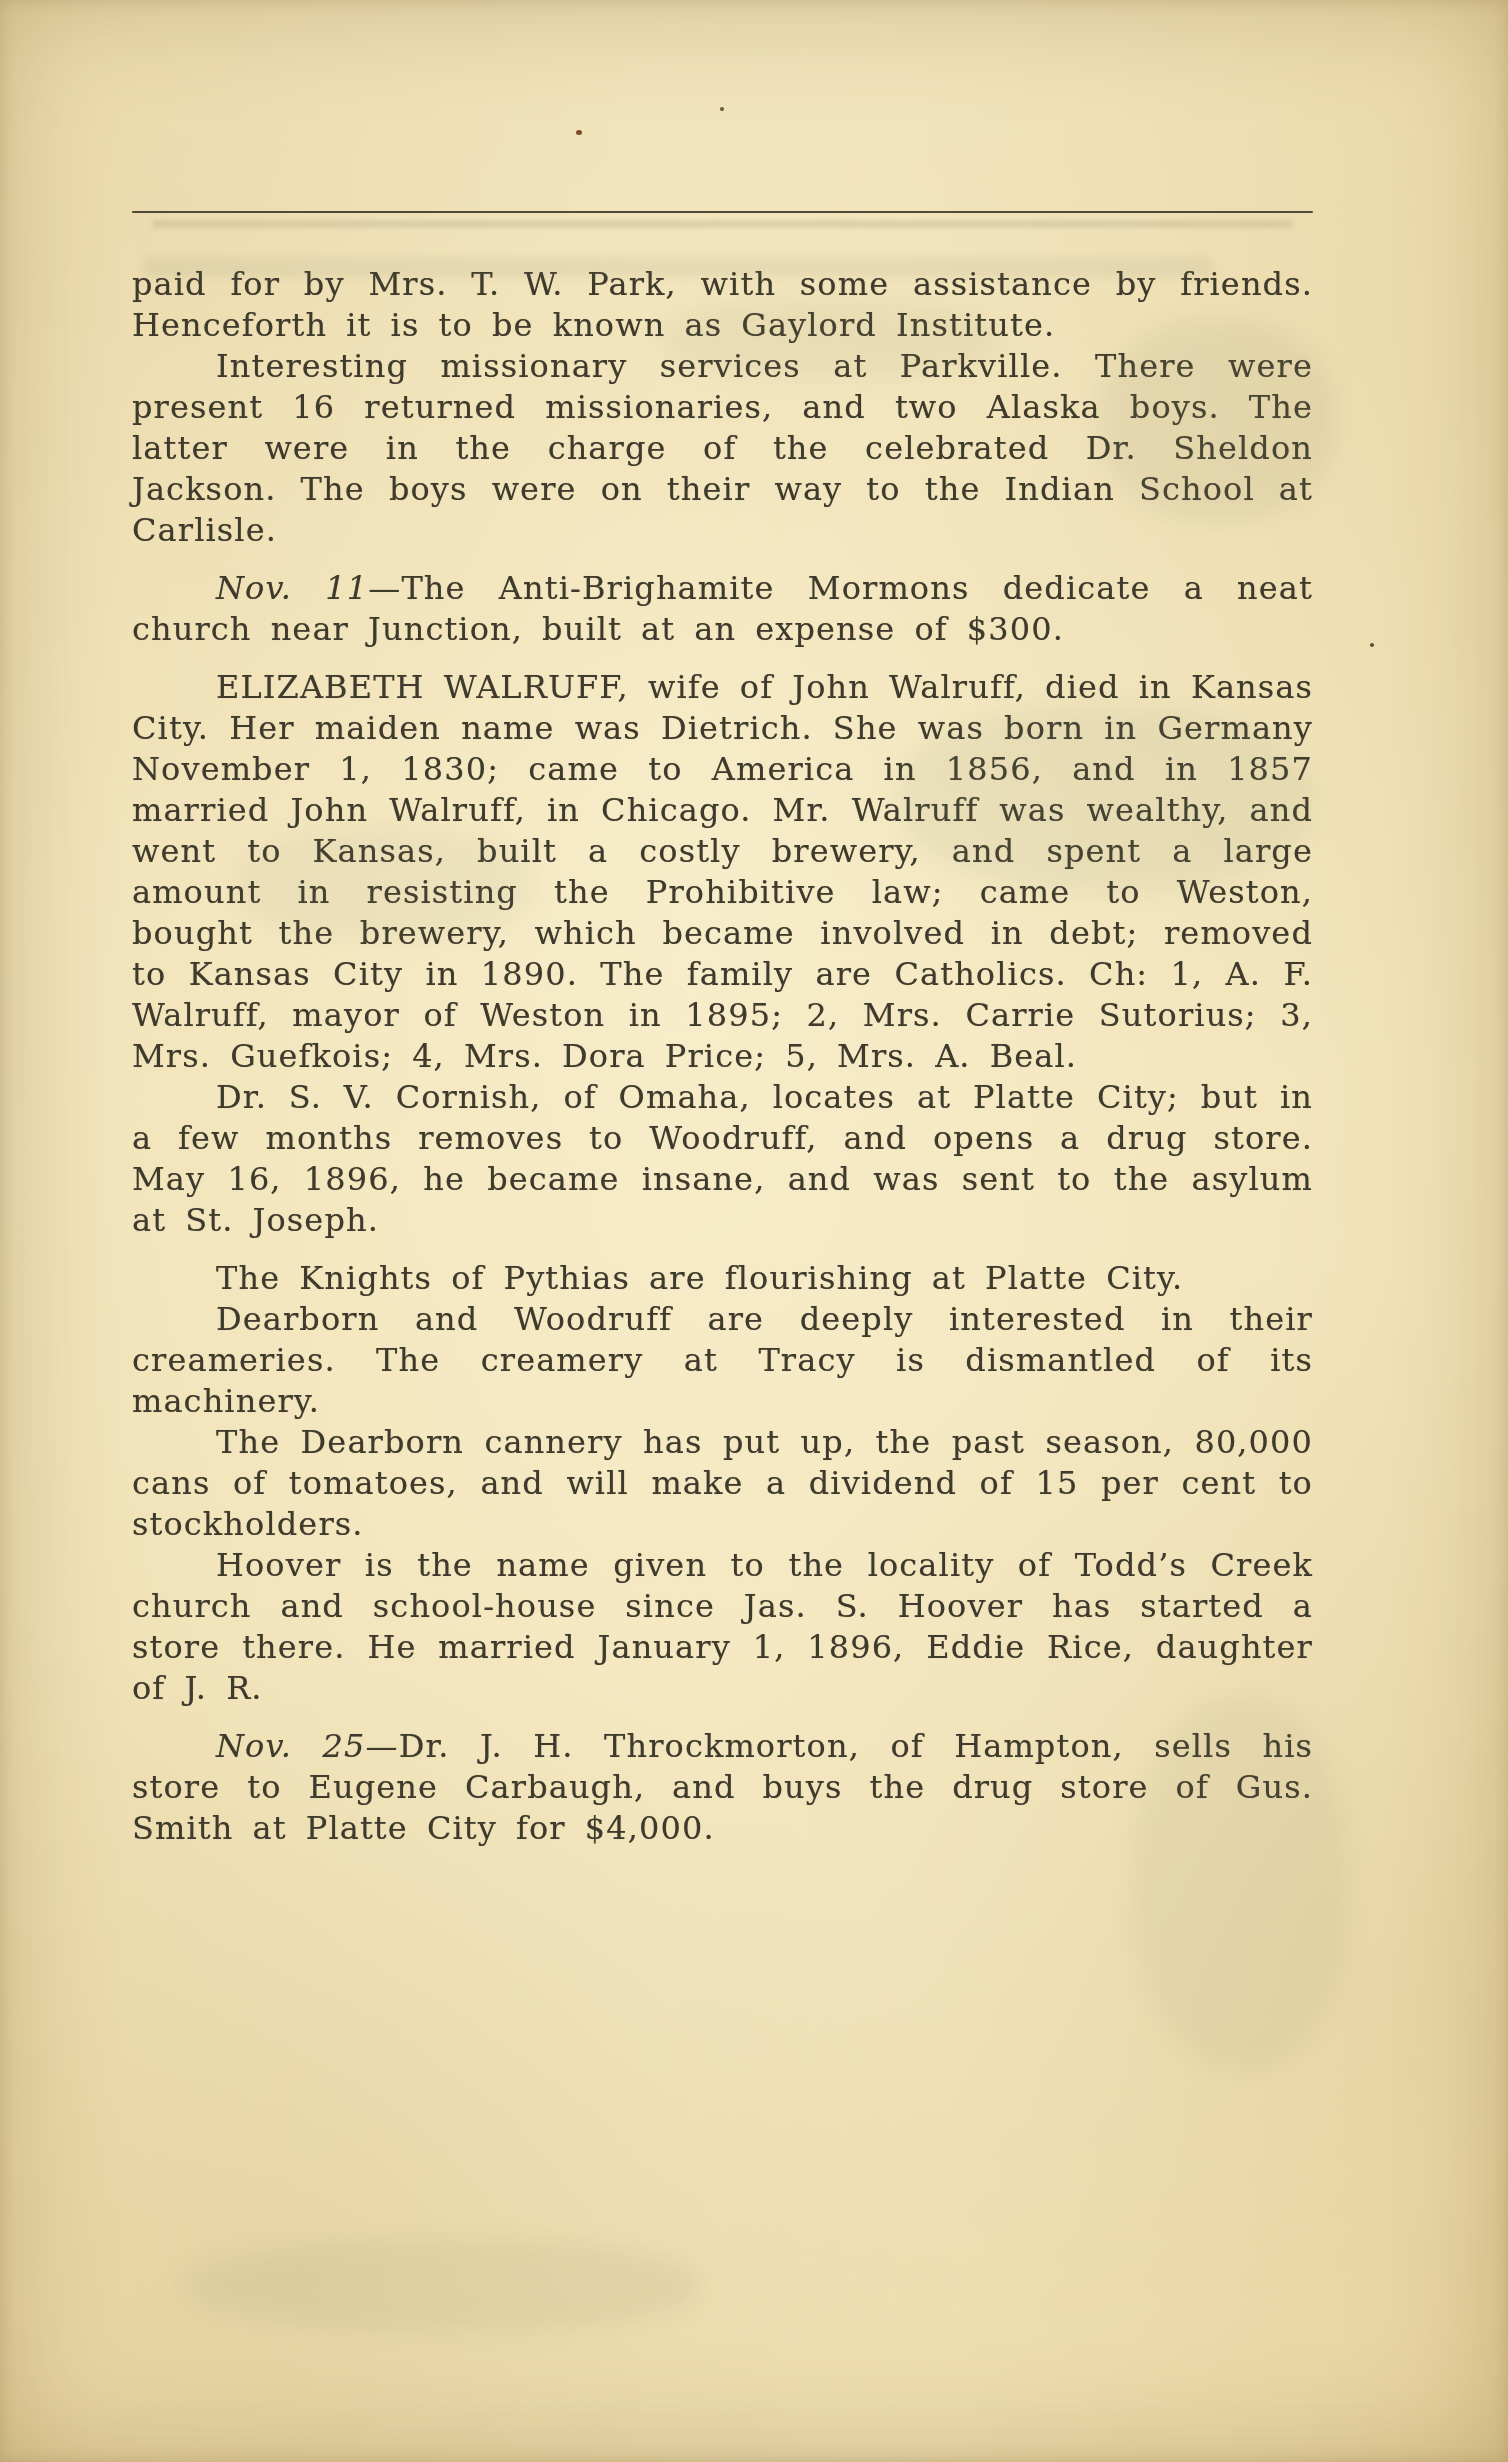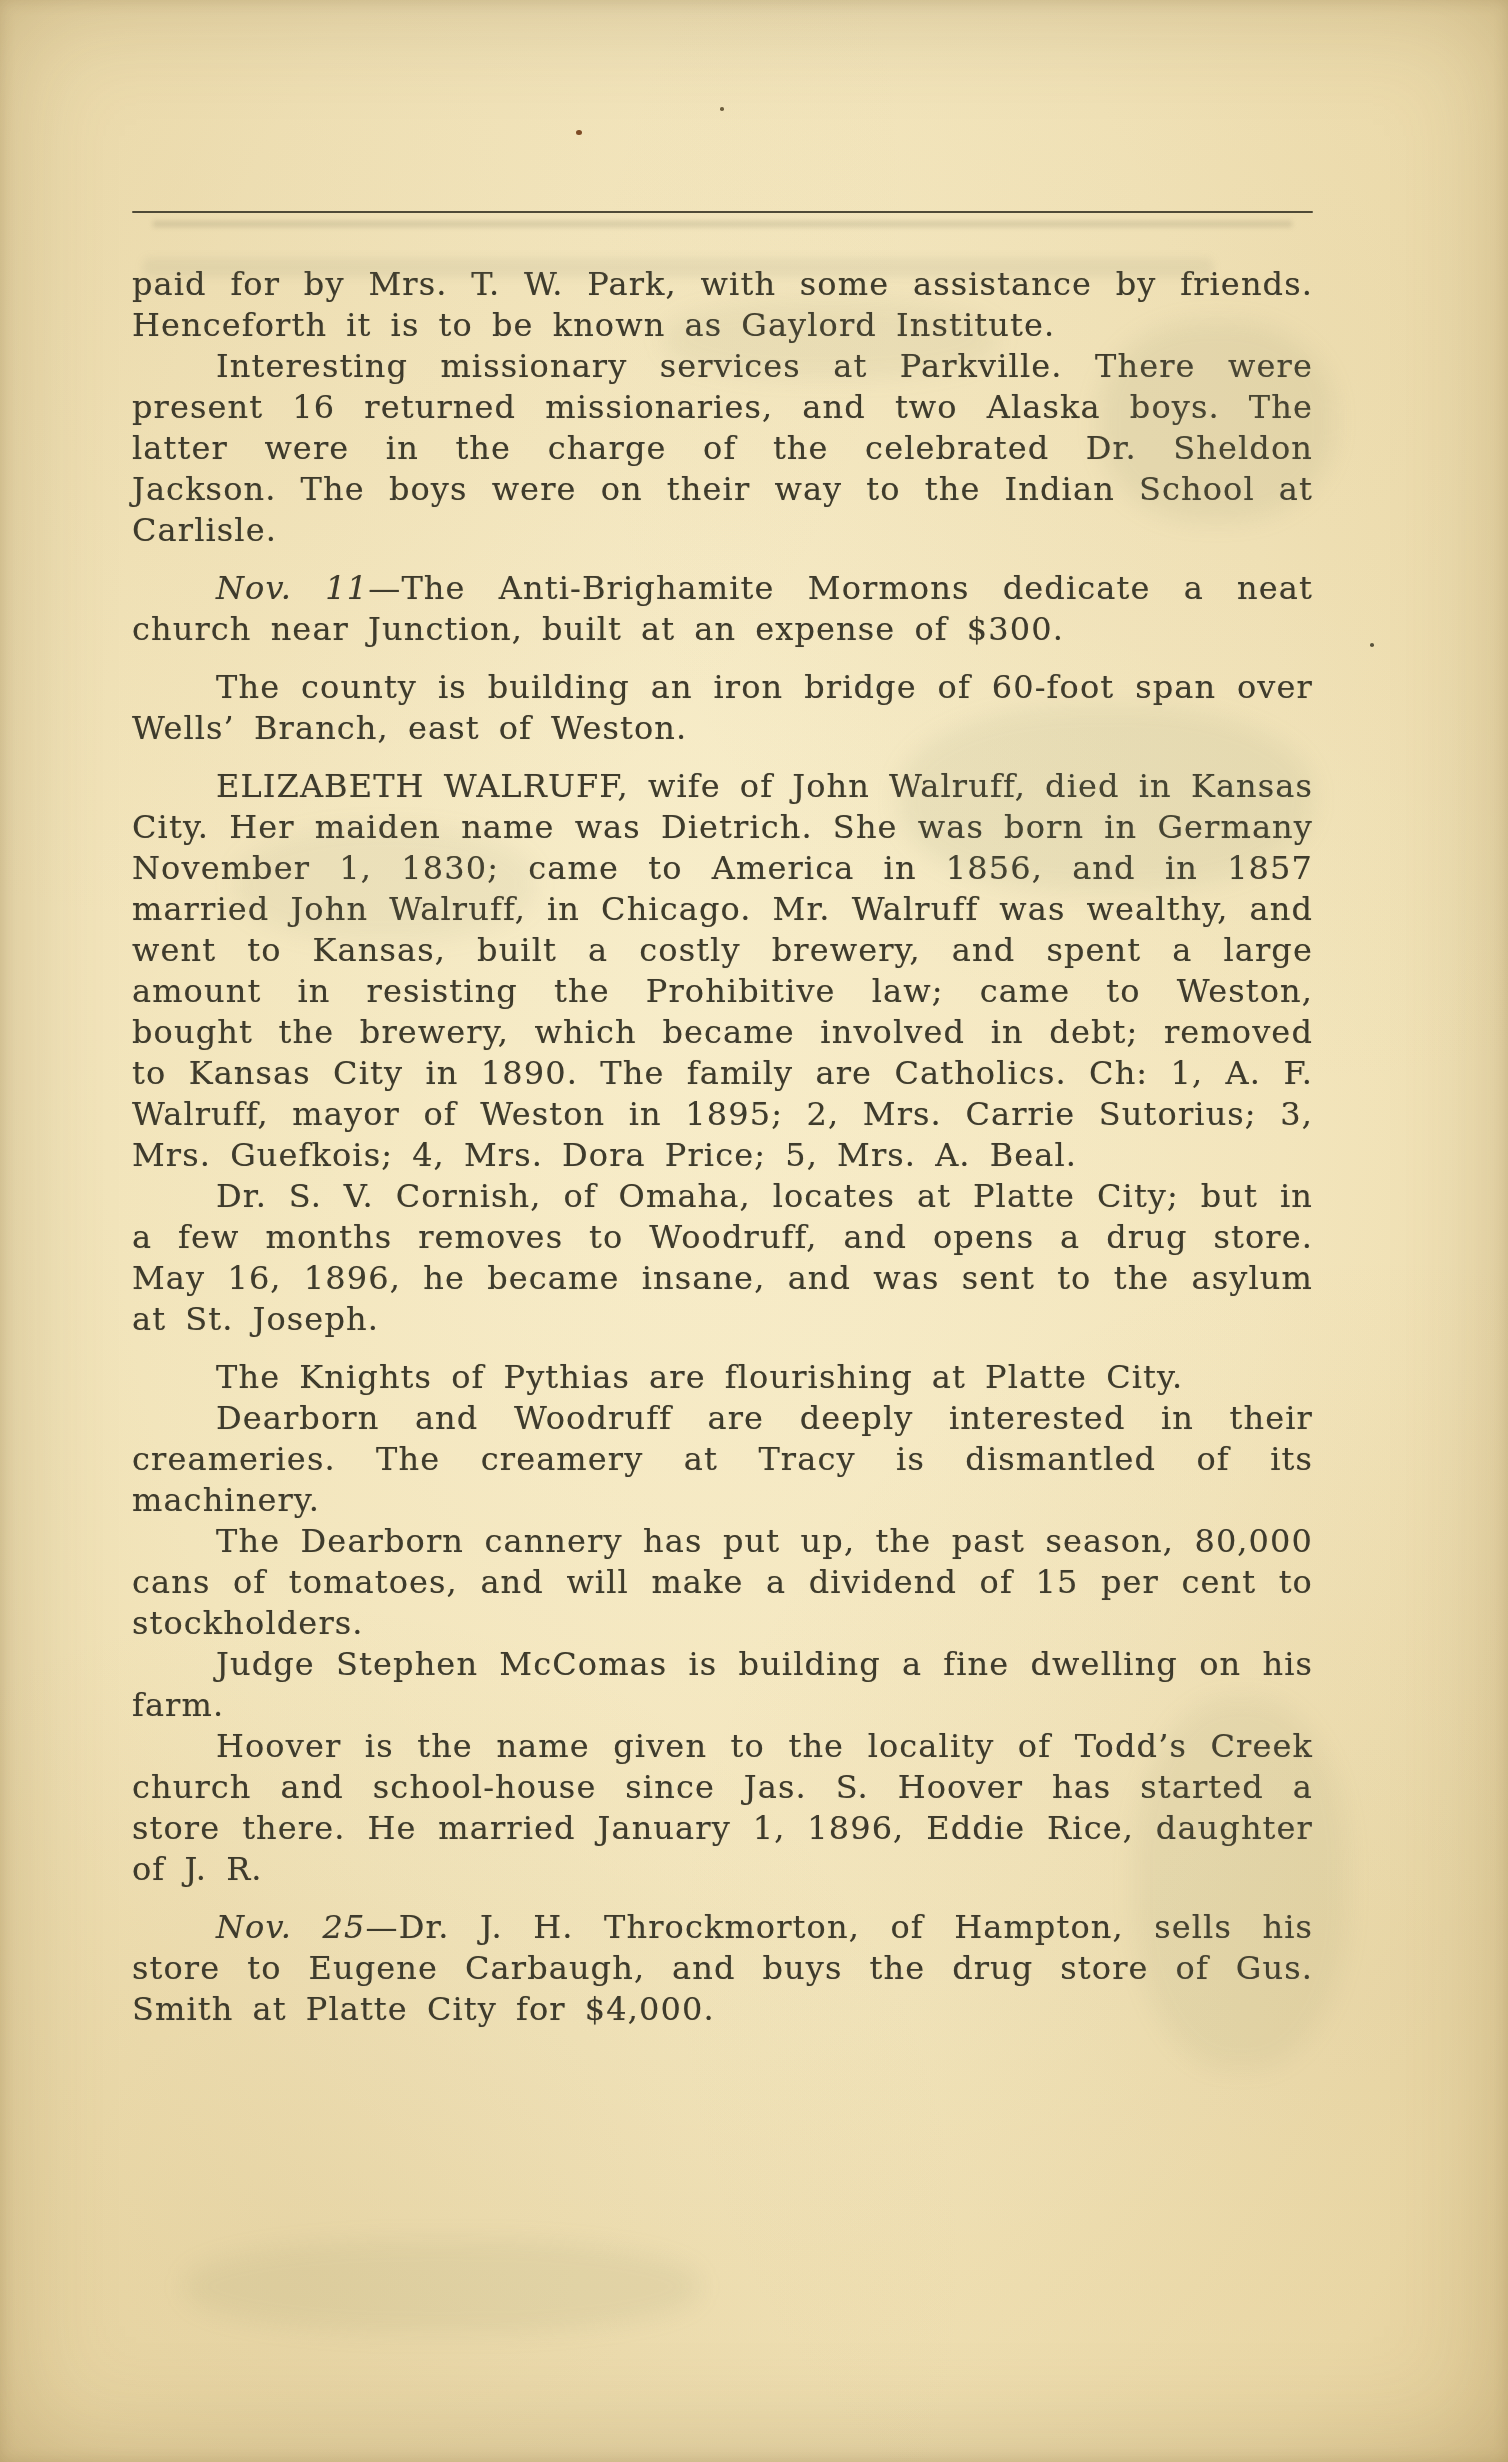--- a/index.html
+++ b/index.html
@@ -68,27 +68,25 @@
 <div class="scan">
   <div class="page">
 
 
     <div class="rule"></div>
 
     <main class="body">
         <p class="para continuation"><span>paid for by Mrs. T. W. Park, with some assistance by friends. Henceforth it is to be known as Gaylord Institute.</span></p>
         <p class="para indent"><span>Interesting missionary services at Parkville. There were present 16 returned missionaries, and two Alaska boys. The latter were in the charge of the celebrated Dr. Sheldon Jackson. The boys were on their way to the Indian School at Carlisle.</span></p>
         <p class="para entry gap"><i class="date">Nov. 11</i><span>—The Anti-Brighamite Mormons dedicate a neat church near Junction, built at an expense of $300.</span></p>
-        <p class="para indent gap"><span>The county is building an iron bridge of 60-foot span over Wells’ Branch, east of Weston.</span></p>
         <p class="para indent gap"><span>ELIZABETH WALRUFF, wife of John Walruff, died in Kansas City. Her maiden name was Dietrich. She was born in Germany November 1, 1830; came to America in 1856, and in 1857 married John Walruff, in Chicago. Mr. Walruff was wealthy, and went to Kansas, built a costly brewery, and spent a large amount in resisting the Prohibitive law; came to Weston, bought the brewery, which became involved in debt; removed to Kansas City in 1890. The family are Catholics. Ch: 1, A. F. Walruff, mayor of Weston in 1895; 2, Mrs. Carrie Sutorius; 3, Mrs. Guefkois; 4, Mrs. Dora Price; 5, Mrs. A. Beal.</span></p>
         <p class="para indent"><span>Dr. S. V. Cornish, of Omaha, locates at Platte City; but in a few months removes to Woodruff, and opens a drug store. May 16, 1896, he became insane, and was sent to the asylum at St. Joseph.</span></p>
         <p class="para indent gap"><span>The Knights of Pythias are flourishing at Platte City.</span></p>
         <p class="para indent"><span>Dearborn and Woodruff are deeply interested in their creameries. The creamery at Tracy is dismantled of its machinery.</span></p>
         <p class="para indent"><span>The Dearborn cannery has put up, the past season, 80,000 cans of tomatoes, and will make a dividend of 15 per cent to stockholders.</span></p>
-        <p class="para indent"><span>Judge Stephen McComas is building a fine dwelling on his farm.</span></p>
         <p class="para indent"><span>Hoover is the name given to the locality of Todd’s Creek church and school-house since Jas. S. Hoover has started a store there. He married January 1, 1896, Eddie Rice, daughter of J. R.</span></p>
         <p class="para entry gap"><i class="date">Nov. 25</i><span>—Dr. J. H. Throckmorton, of Hampton, sells his store to Eugene Carbaugh, and buys the drug store of Gus. Smith at Platte City for $4,000.</span></p>
       </main>
   </div>
 
   <div class="ghost g1"></div>
   <div class="ghost g2"></div>
   <div class="ghost g3"></div>
   <div class="ghost g4"></div>
   <div class="ghost g5"></div>

